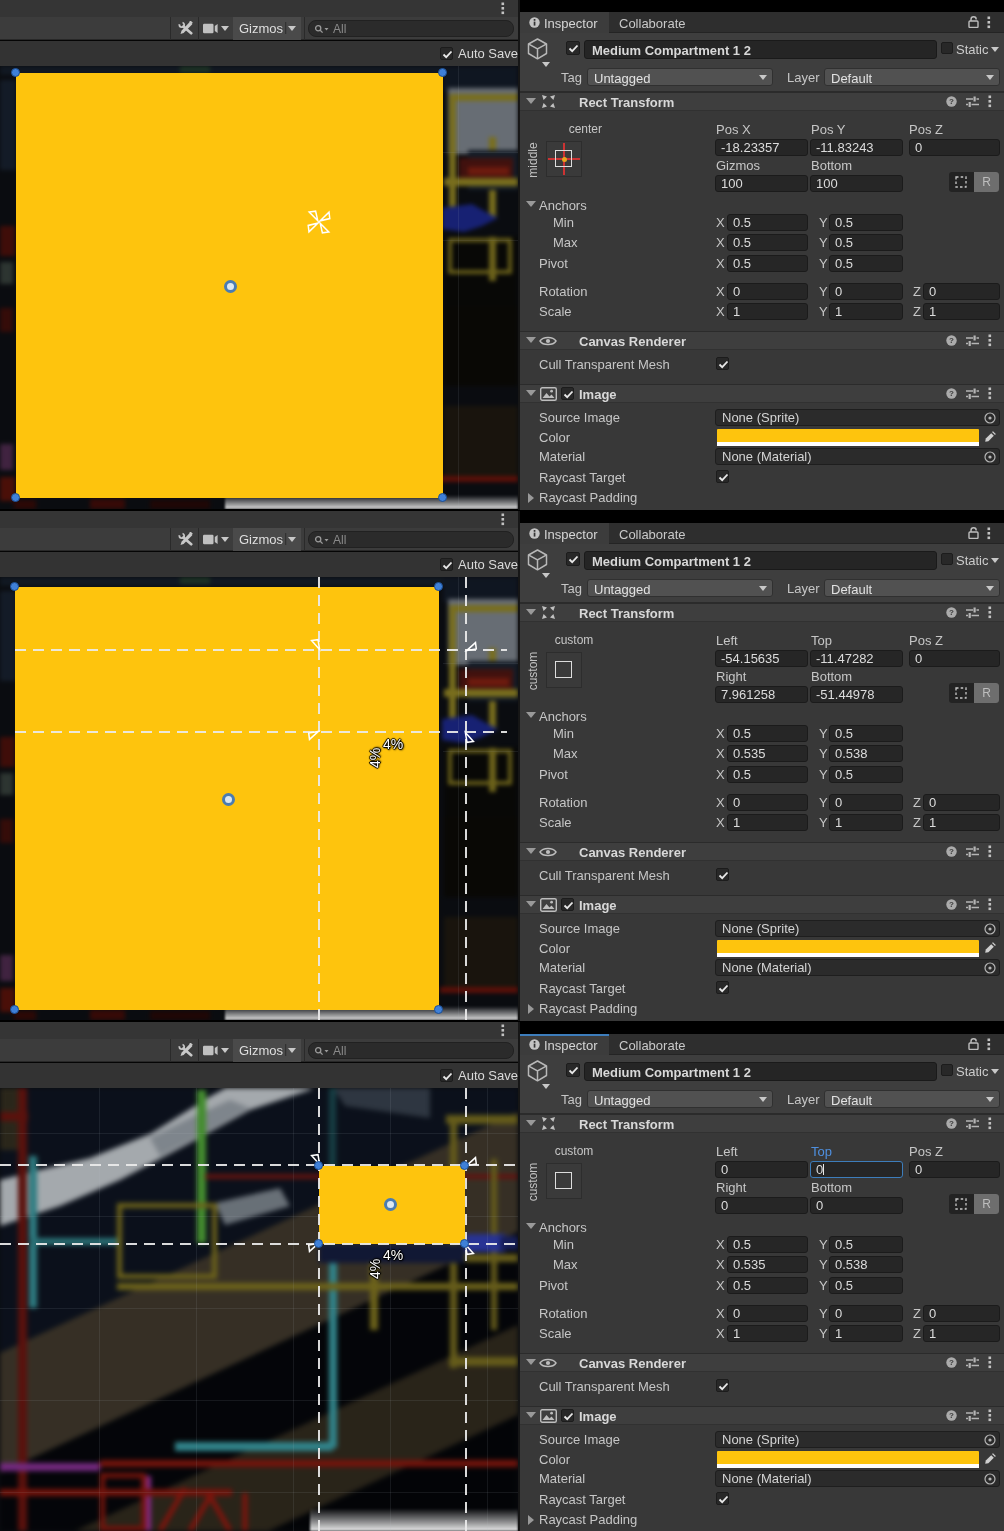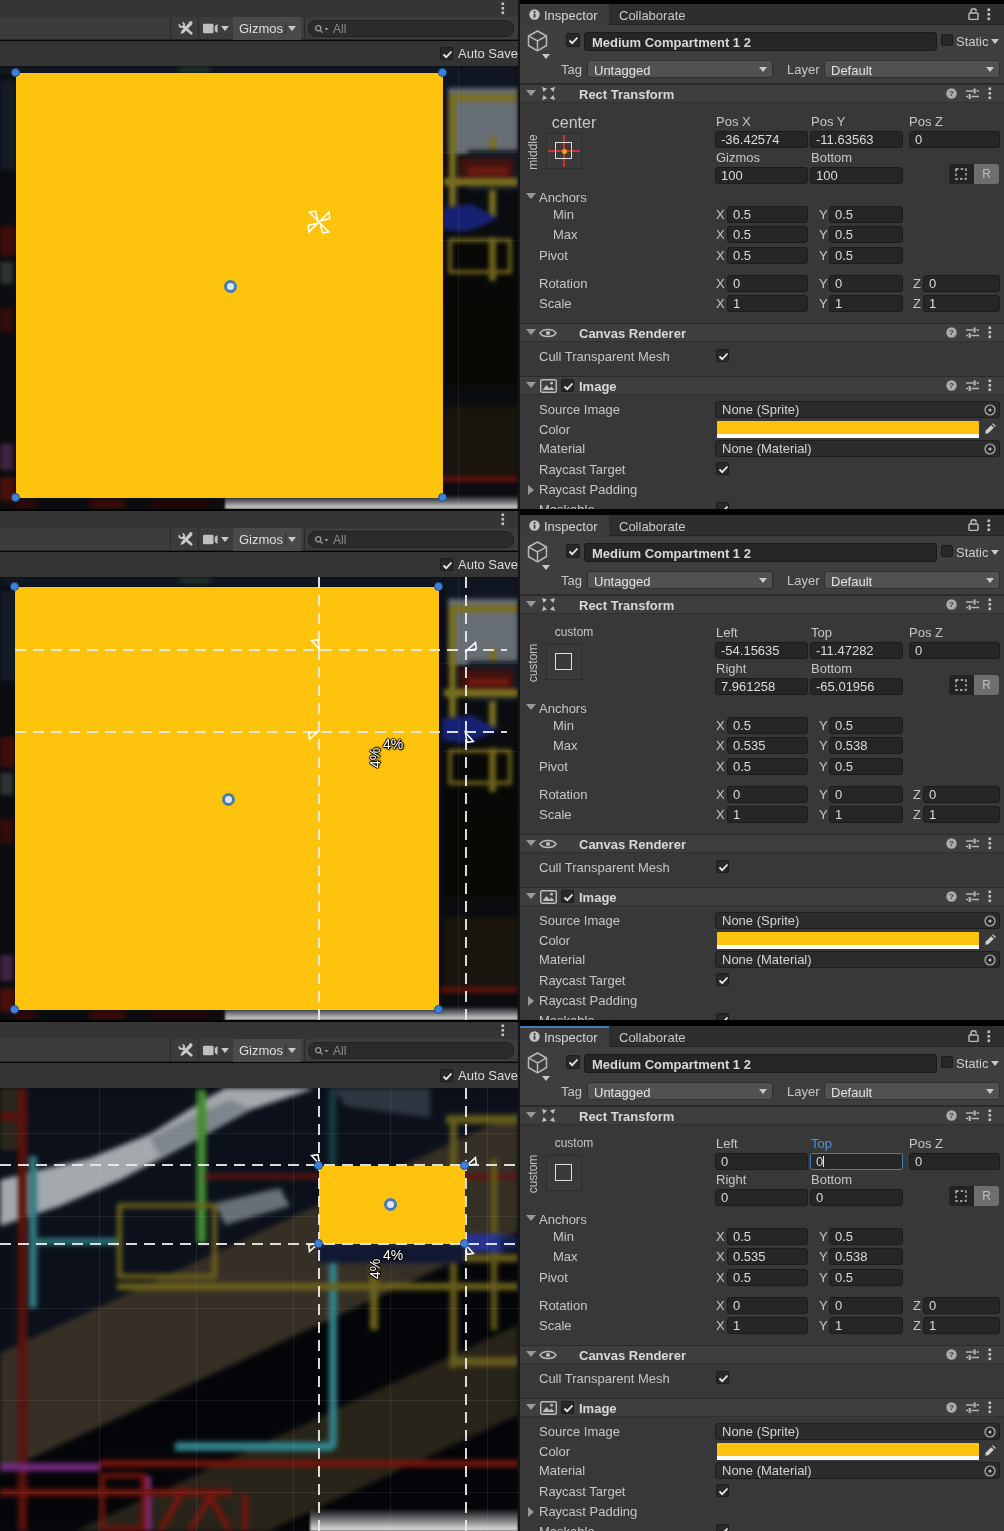--- a/index.html
+++ b/index.html
@@ -16,21 +16,21 @@
 .cb svg{position:absolute;left:1px;top:1px;}
 .viewport{position:absolute;left:0;top:66px;width:518px;height:443px;background:#0a0c10;overflow:hidden;}
 .ysq{position:absolute;background:#fec40d;}
 .bhandle{position:absolute;width:9px;height:9px;border-radius:50%;background:#3f80d8;border:1px solid #1d4f94;}
 .pivot{position:absolute;width:13px;height:13px;border-radius:50%;border:3.5px solid #4a7cb2;background:#dde8f0;}
 .dashv{position:absolute;width:2px;background-image:repeating-linear-gradient(to bottom,rgba(235,235,235,.92) 0 11px,rgba(235,235,235,0) 11px 18px);}
 .dashh{position:absolute;height:2px;background-image:repeating-linear-gradient(to right,rgba(235,235,235,.92) 0 11px,rgba(235,235,235,0) 11px 18px);}
 .pct{position:absolute;color:#fff;font-size:14px;font-weight:normal;text-shadow:-1px 0 1px #000,1px 0 1px #000,0 -1px 1px #000,0 1px 1px #000,1px 1px 2px #000;}
 .divider{position:absolute;top:0;width:2px;height:511px;background:#161616;}
 
-.insp{position:absolute;left:520px;top:4px;width:484px;height:505px;background:#383838;overflow:hidden;}
+.insp{position:absolute;left:520px;top:12px;width:484px;height:505px;background:#383838;overflow:hidden;}
 .tabrow{position:absolute;left:0;top:0;width:484px;height:21px;background:#2e2e2e;border-bottom:1px solid #242424;}
 .tab-active{position:absolute;left:0;top:0;width:89px;height:21px;background:#3c3c3c;}
 .tabtext{position:absolute;top:4px;font-size:13px;color:#d6d6d6;}
 .hdrarea{position:absolute;left:0;top:21px;width:484px;height:59px;background:#3e3e3e;border-bottom:1px solid #2b2b2b;}
 .namefield{position:absolute;background:#252525;border:1px solid #1a1a1a;border-radius:3px;color:#d8d8d8;font-weight:bold;font-size:13px;}
 .drop{position:absolute;background:#515151;border:1px solid #303030;border-radius:3px;color:#e2e2e2;font-size:13px;height:18px;}
 .droparrow{position:absolute;width:0;height:0;border-left:4px solid transparent;border-right:4px solid transparent;border-top:5px solid #c8c8c8;}
 .lbl{position:absolute;color:#c6c6c6;font-size:13px;white-space:nowrap;}
 .chdr{position:absolute;left:0;width:484px;height:19px;background:#3e3e3e;border-top:1px solid #2b2b2b;border-bottom:1px solid #313131;}
 .chdr .t{position:absolute;left:59px;top:2px;font-size:13px;font-weight:bold;color:#d8d8d8;}
@@ -242,32 +242,32 @@
       </div>
       <div style="position:absolute;left:468px;top:83px;">
         <svg style="position:absolute;" width="4" height="13" viewBox="0 0 4 13">
           <g fill="#c2c2c2">
             <rect x="0.5" y="0.5" width="2.6" height="2.6"></rect>
             <rect x="0.5" y="5" width="2.6" height="2.6"></rect>
             <rect x="0.5" y="9.5" width="2.6" height="2.6"></rect>
           </g>
         </svg>
       </div>
-      <div class="lbl" style="left:26px;top:110px;width:56px;text-align:center;font-size:16px;">center</div>
+      <div class="lbl" style="left:26px;top:110px;width:56px;text-align:right;font-size:12px;">center</div>
       <div class="presetbox" style="left:26px;top:129px;"></div>
       <div class="rlbl" style="left:-7px;top:141px;width:40px;text-align:center;">middle</div>
       <div style="position:absolute;left:43px;top:131px;width:1.5px;height:32px;background:#c33;"></div>
       <div style="position:absolute;left:28px;top:146px;width:32px;height:1.5px;background:#c33;"></div>
       <div style="position:absolute;left:35px;top:138px;width:17px;height:17px;border:1px solid #ddd;"></div>
       <div style="position:absolute;left:41.5px;top:144.5px;width:5px;height:5px;background:#e8a51c;border-radius:50%;"></div>
       <div class="lbl" style="left:196px;top:110px;">Pos X</div>
       <div class="lbl" style="left:291px;top:110px;color:#c6c6c6;">Pos Y</div>
       <div class="lbl" style="left:389px;top:110px;">Pos Z</div>
-      <div class="fld" style="left:195px;top:127px;width:93px;">-36.42574</div>
-      <div class="fld" style="left:290px;top:127px;width:93px;">-11.63563</div>
+      <div class="fld" style="left:195px;top:127px;width:93px;">-18.23357</div>
+      <div class="fld" style="left:290px;top:127px;width:93px;">-11.83243</div>
       <div class="fld" style="left:389px;top:127px;width:91px;">0</div>
       <div class="lbl" style="left:196px;top:146px;">Gizmos</div>
       <div class="lbl" style="left:291px;top:146px;">Bottom</div>
       <div class="fld" style="left:195px;top:163px;width:93px;">100</div>
       <div class="fld" style="left:290px;top:163px;width:93px;">100</div>
       <div style="position:absolute;left:429px;top:160px;width:50px;height:20px;background:#232323;border-radius:3px;"></div>
       <div style="position:absolute;left:434px;top:163px;">
         <svg style="position:absolute;" width="14" height="14" viewBox="0 0 14 14">
           <rect x="2" y="2" width="10" height="10" fill="none" stroke="#c8c8c8" stroke-width="1.3" stroke-dasharray="2.5 2.2"></rect>
         </svg>
@@ -654,21 +654,21 @@
       <div style="position:absolute;left:35px;top:138px;width:17px;height:17px;border:1px solid #ddd;"></div>
       <div class="lbl" style="left:196px;top:110px;">Left</div>
       <div class="lbl" style="left:291px;top:110px;color:#c6c6c6;">Top</div>
       <div class="lbl" style="left:389px;top:110px;">Pos Z</div>
       <div class="fld" style="left:195px;top:127px;width:93px;">-54.15635</div>
       <div class="fld" style="left:290px;top:127px;width:93px;">-11.47282</div>
       <div class="fld" style="left:389px;top:127px;width:91px;">0</div>
       <div class="lbl" style="left:196px;top:146px;">Right</div>
       <div class="lbl" style="left:291px;top:146px;">Bottom</div>
       <div class="fld" style="left:195px;top:163px;width:93px;">7.961258</div>
-      <div class="fld" style="left:290px;top:163px;width:93px;">-65.01956</div>
+      <div class="fld" style="left:290px;top:163px;width:93px;">-51.44978</div>
       <div style="position:absolute;left:429px;top:160px;width:50px;height:20px;background:#232323;border-radius:3px;"></div>
       <div style="position:absolute;left:434px;top:163px;">
         <svg style="position:absolute;" width="14" height="14" viewBox="0 0 14 14">
           <rect x="2" y="2" width="10" height="10" fill="none" stroke="#c8c8c8" stroke-width="1.3" stroke-dasharray="2.5 2.2"></rect>
         </svg>
       </div>
       <div style="position:absolute;left:454px;top:160px;width:25px;height:20px;background:#6e6e6e;border-radius:0 3px 3px 0;color:#bdbdbd;font-size:12px;text-align:center;line-height:20px;">R</div>
       <div class="fold" style="left:6px;top:189px;"></div>
       <div class="lbl" style="left:19px;top:186px;">Anchors</div>
       <div class="lbl" style="left:33px;top:203px;">Min</div>

